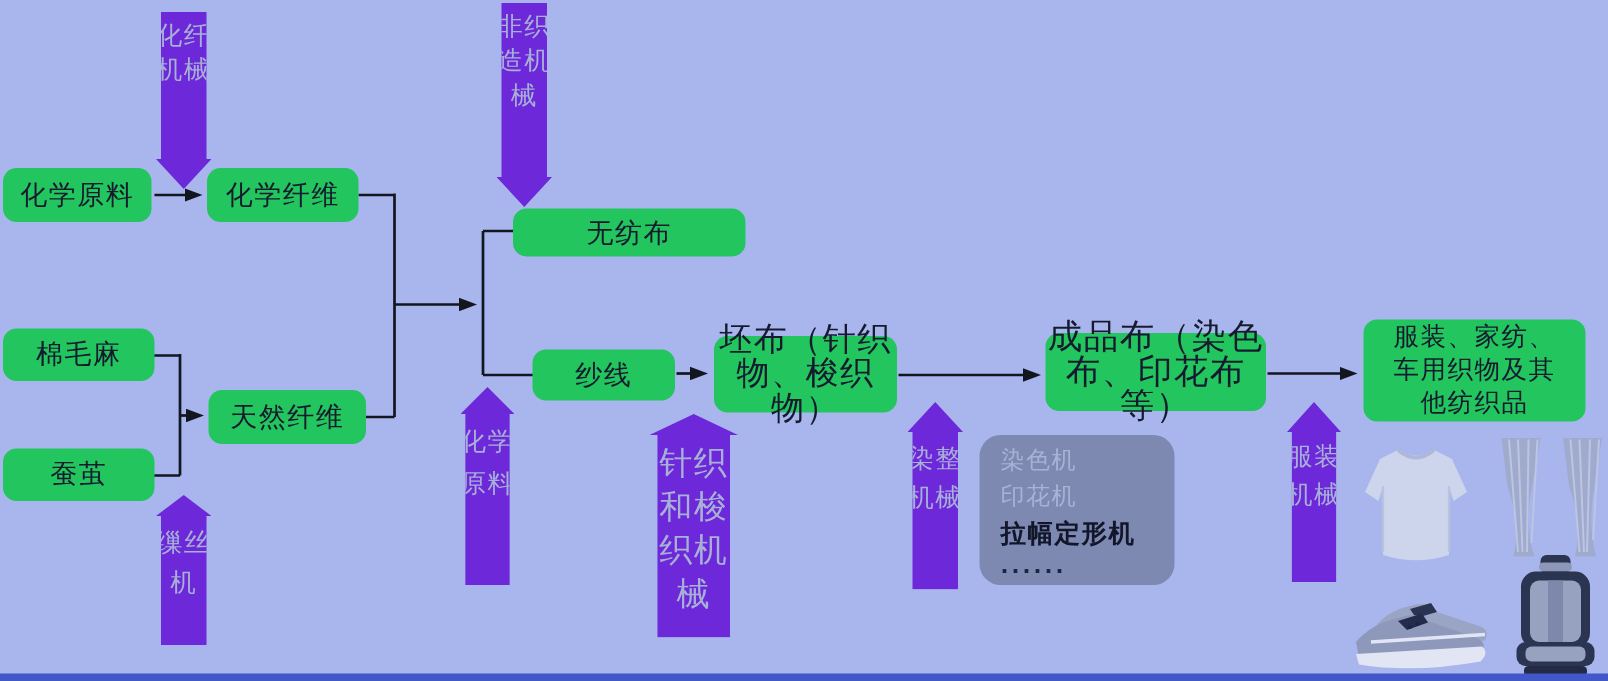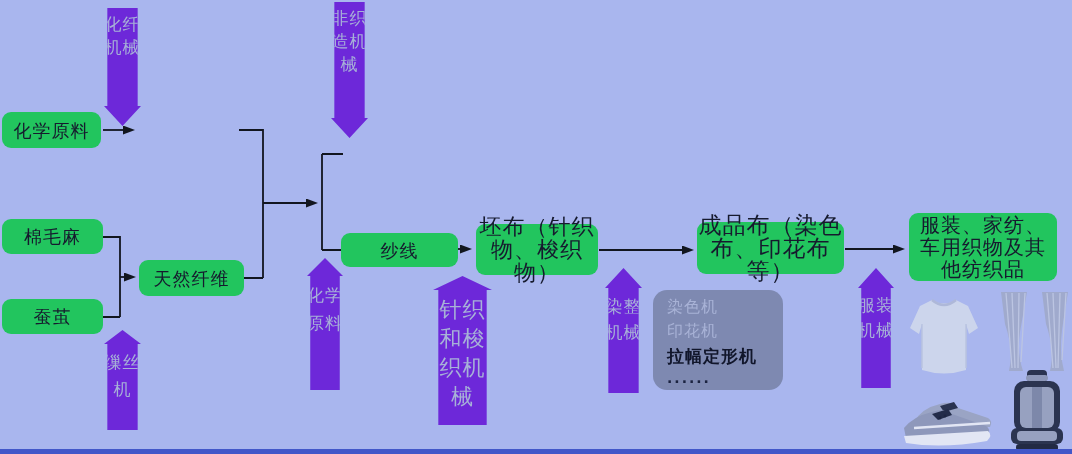--- a/index.html
+++ b/index.html
@@ -17,24 +17,24 @@
     color:#161a2e;display:flex;flex-direction:column;align-items:center;justify-content:center;
     font-size:18px;letter-spacing:1px;text-align:center;box-sizing:border-box;
   }
   .node .ln{display:block;line-height:23px;}
   #n-chem-raw   {left:2px;  top:112px;width:99px; height:36px;}
   #n-chem-fiber {left:138px;top:112px;width:101px;height:36px;}
   #n-cotton     {left:2px;  top:219px;width:101px;height:35px;}
   #n-cocoon     {left:2px;  top:299px;width:101px;height:35px;}
   #n-natural    {left:139px;top:260px;width:105px;height:36px;}
   #n-nonwoven   {left:342px;top:139px;width:155px;height:32px;}
-  #n-yarn       {left:341px;top:233px;width:117px; height:34px;}
+  #n-yarn       {left:355px;top:233px;width:95px; height:34px;}
   #n-grey       {left:476px;top:224px;width:122px;height:51px;font-size:22px;}
   #n-finished   {left:697px;top:222px;width:147px;height:52px;font-size:23px;}
-  #n-final      {left:909px;top:213px;width:148px;height:68px;font-size:20px;}
+  #n-final      {left:909px;top:213px;width:148px;height:68px;font-size:17px;}
   #n-final .ln  {line-height:22px;}
 
   
   .ma{
     position:absolute;background:#6d28d9;color:#a7b1d7;
     font-size:17px;text-align:center;word-break:break-all;
     display:flex;flex-direction:column;align-items:center;justify-content:flex-start;
     box-sizing:border-box;letter-spacing:1px;
   }
   .ma .vt{width:100%;}
@@ -86,28 +86,34 @@
       <path d="M322,154 V250 M322,154 H343 M322,250 H356"></path>
       <path d="M451,249 H462" marker-end="url(#ah)"></path>
       <path d="M599,250 H684" marker-end="url(#ah)"></path>
       <path d="M845,249 H895" marker-end="url(#ah)"></path>
     </g>
   </svg>
 
   <div class="node" id="n-chem-raw">
     <span class="ln">化学原料</span>
   </div>
+  <div class="node" id="n-chem-fiber">
+    <span class="ln">化学纤维</span>
+  </div>
   <div class="node" id="n-cotton">
     <span class="ln">棉毛麻</span>
   </div>
   <div class="node" id="n-cocoon">
     <span class="ln">蚕茧</span>
   </div>
   <div class="node" id="n-natural">
     <span class="ln">天然纤维</span>
+  </div>
+  <div class="node" id="n-nonwoven">
+    <span class="ln">无纺布</span>
   </div>
   <div class="node" id="n-yarn">
     <span class="ln">纱线</span>
   </div>
   <div class="node" id="n-grey">
     <span class="ln">坯布（针织</span>
     <span class="ln">物、梭织物）</span>
   </div>
   <div class="node" id="n-finished">
     <span class="ln">成品布（染色</span>

